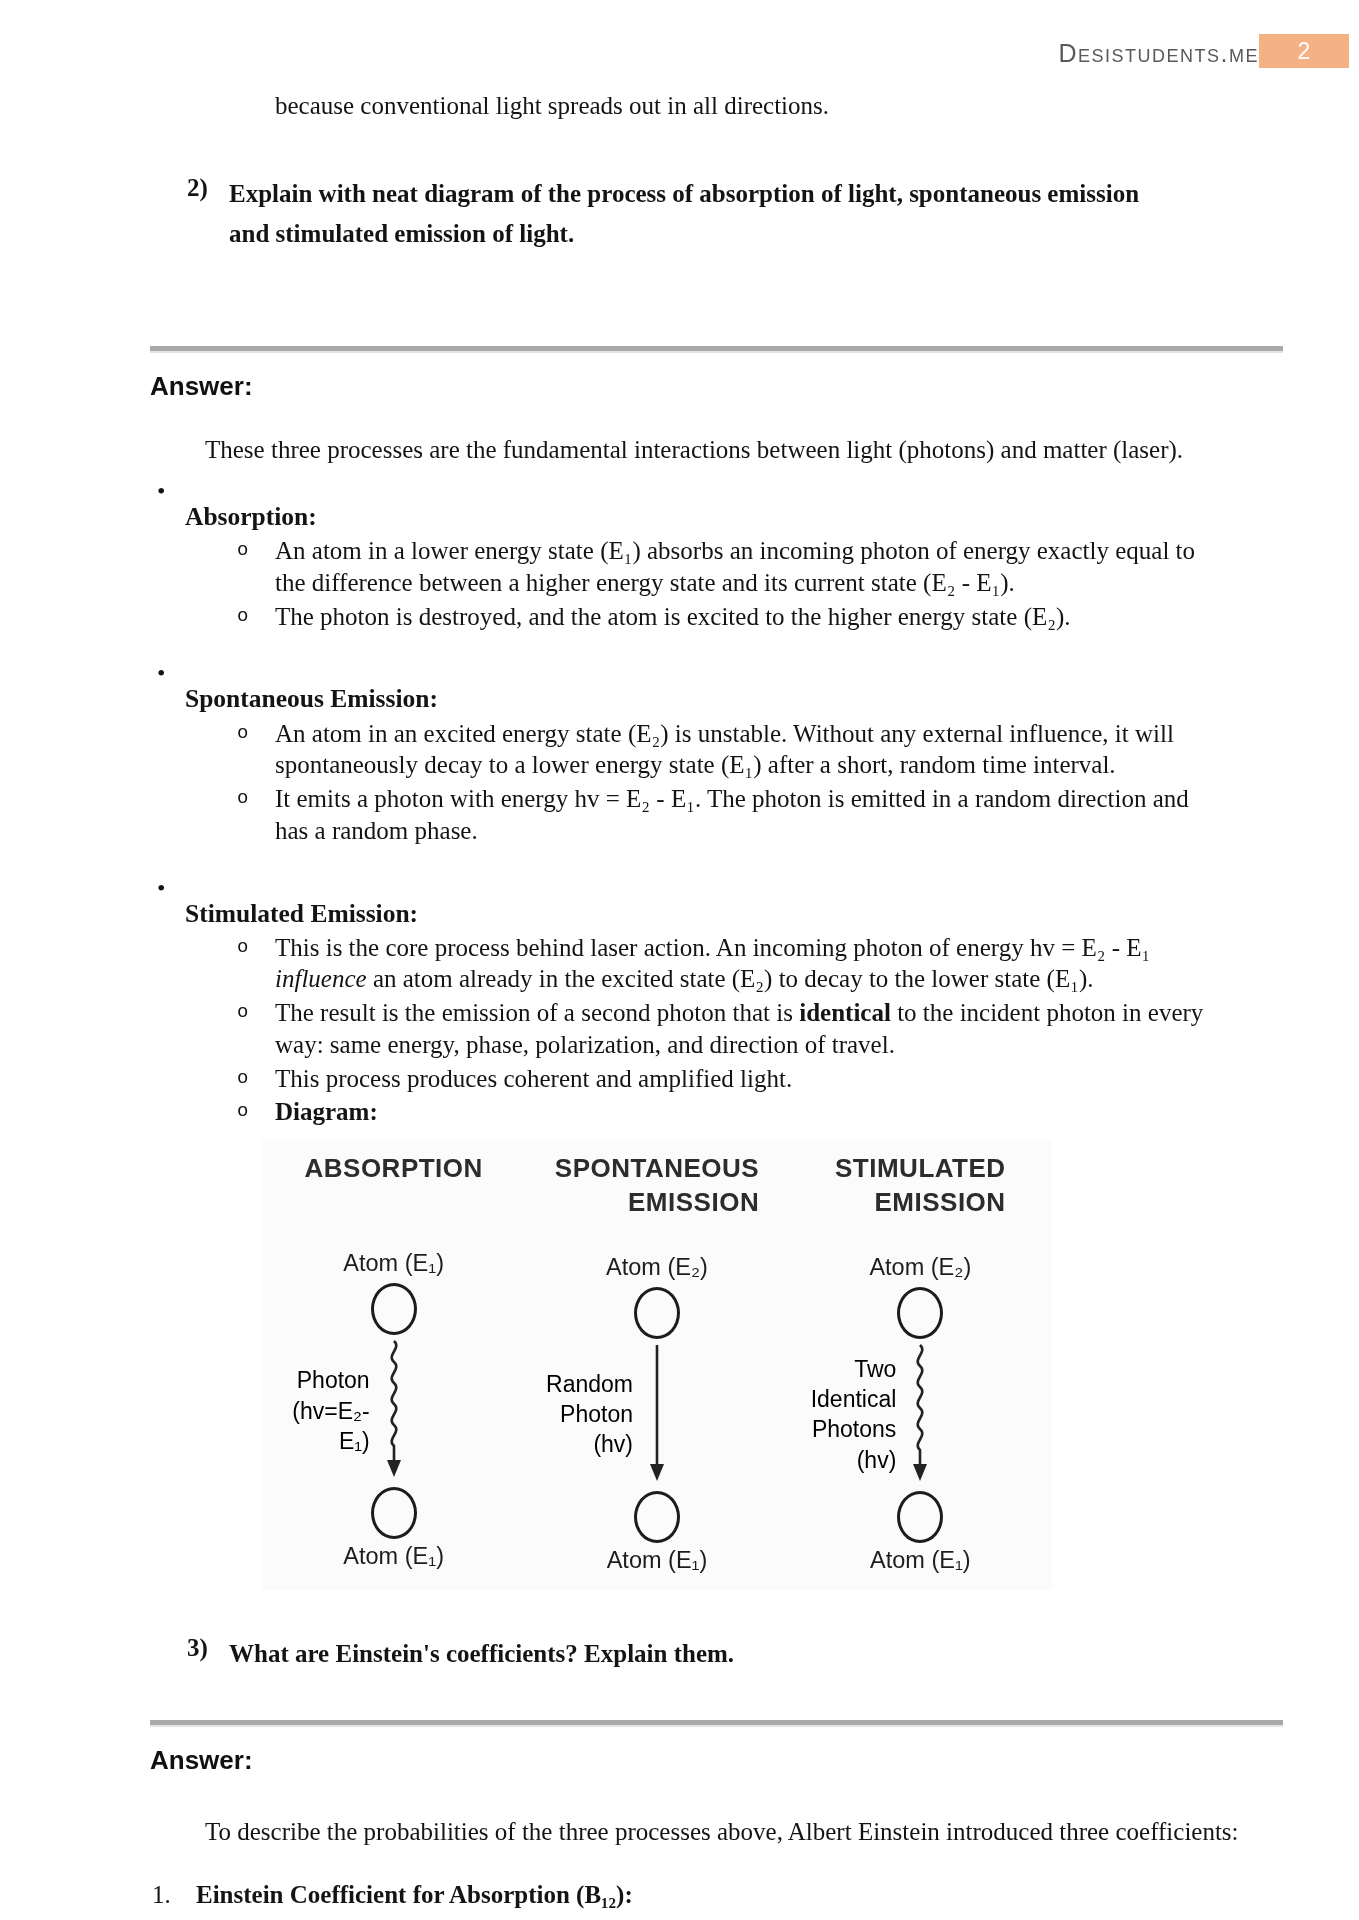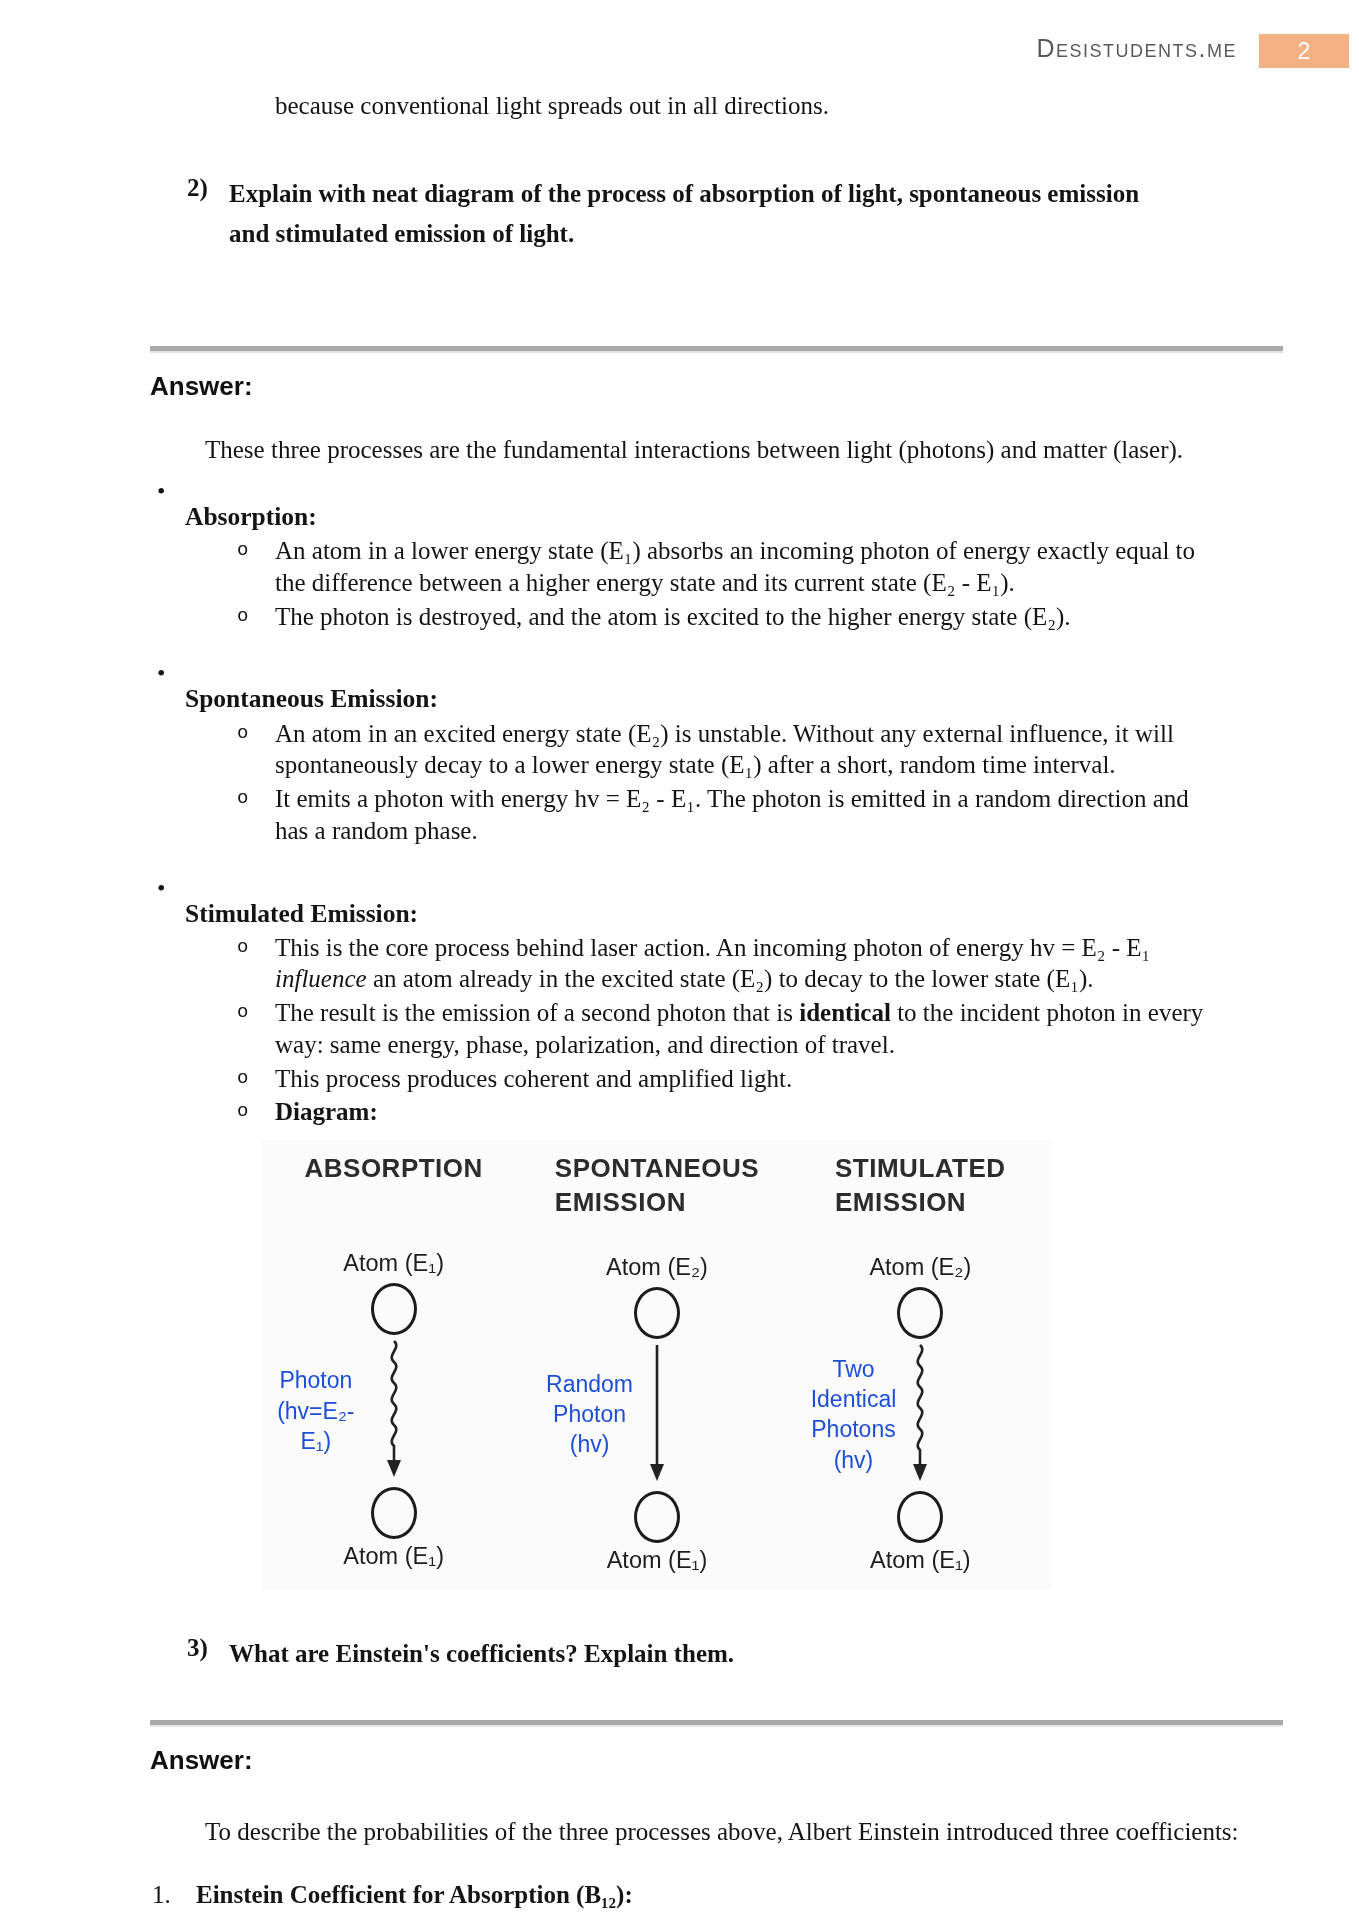--- a/index.html
+++ b/index.html
@@ -11,22 +11,21 @@
     overflow: hidden;
     font-family: "Liberation Serif", serif;
     color: #141414;
   }
   
   .hdr {
     position: absolute;
     top: 34px;
     right: 10px;
     display: flex;
-    align-items: flex-start;
-    gap: 22px;
+    align-items: flex-end;
   }
   .brand {
     font-family: "Liberation Sans", sans-serif;
     font-variant: small-caps;
     letter-spacing: 1.5px;
     font-size: 25px;
     color: #595959;
   }
   .badge {
     display: inline-block;
@@ -103,21 +102,21 @@
     align-items: center;
     font-family: "Liberation Sans", sans-serif;
     color: #1d1d1d;
   }
   .fig-title {
     min-height: 64px;
     font-size: 26px;
     font-weight: bold;
     color: #2c2c2c;
     white-space: pre-line;
-    text-align: left;
+    text-align: right;
     line-height: 1.3;
     letter-spacing: 0.5px;
   }
   .atom-label { font-size: 23.5px; }
   .atom-label.top { margin-top: 34px; }
   .atom-label.bottom { margin-top: 4px; }
   .atom-circle {
     width: 40px;
     height: 46px;
     border: 3px solid #1c1c1c;
@@ -127,24 +126,24 @@
   }
   .atom-circle.lower { margin-top: 4px; }
   .arrow-zone { position: relative; height: 144px; width: 100%; margin-top: 4px; }
   .arrow-zone svg { position: absolute; left: 50%; transform: translateX(-50%); top: 0; }
   .photon-label {
     position: absolute;
     right: calc(50% + 24px);
     top: 50%;
     transform: translateY(-50%);
     white-space: pre-line;
-    text-align: center;
+    text-align: right;
     font-size: 23px;
     line-height: 1.32;
-    color: #1d4ed8;
+    color: #000000;
   }
   
   .numitem { display: flex; margin-top: 22px; font-size: 25px; }
   .numitem .n { width: 44px; margin-left: 2px; }
   .numitem .b { font-weight: bold; }
 </style>
 </head>
 <body>
 
 <div class="page">

